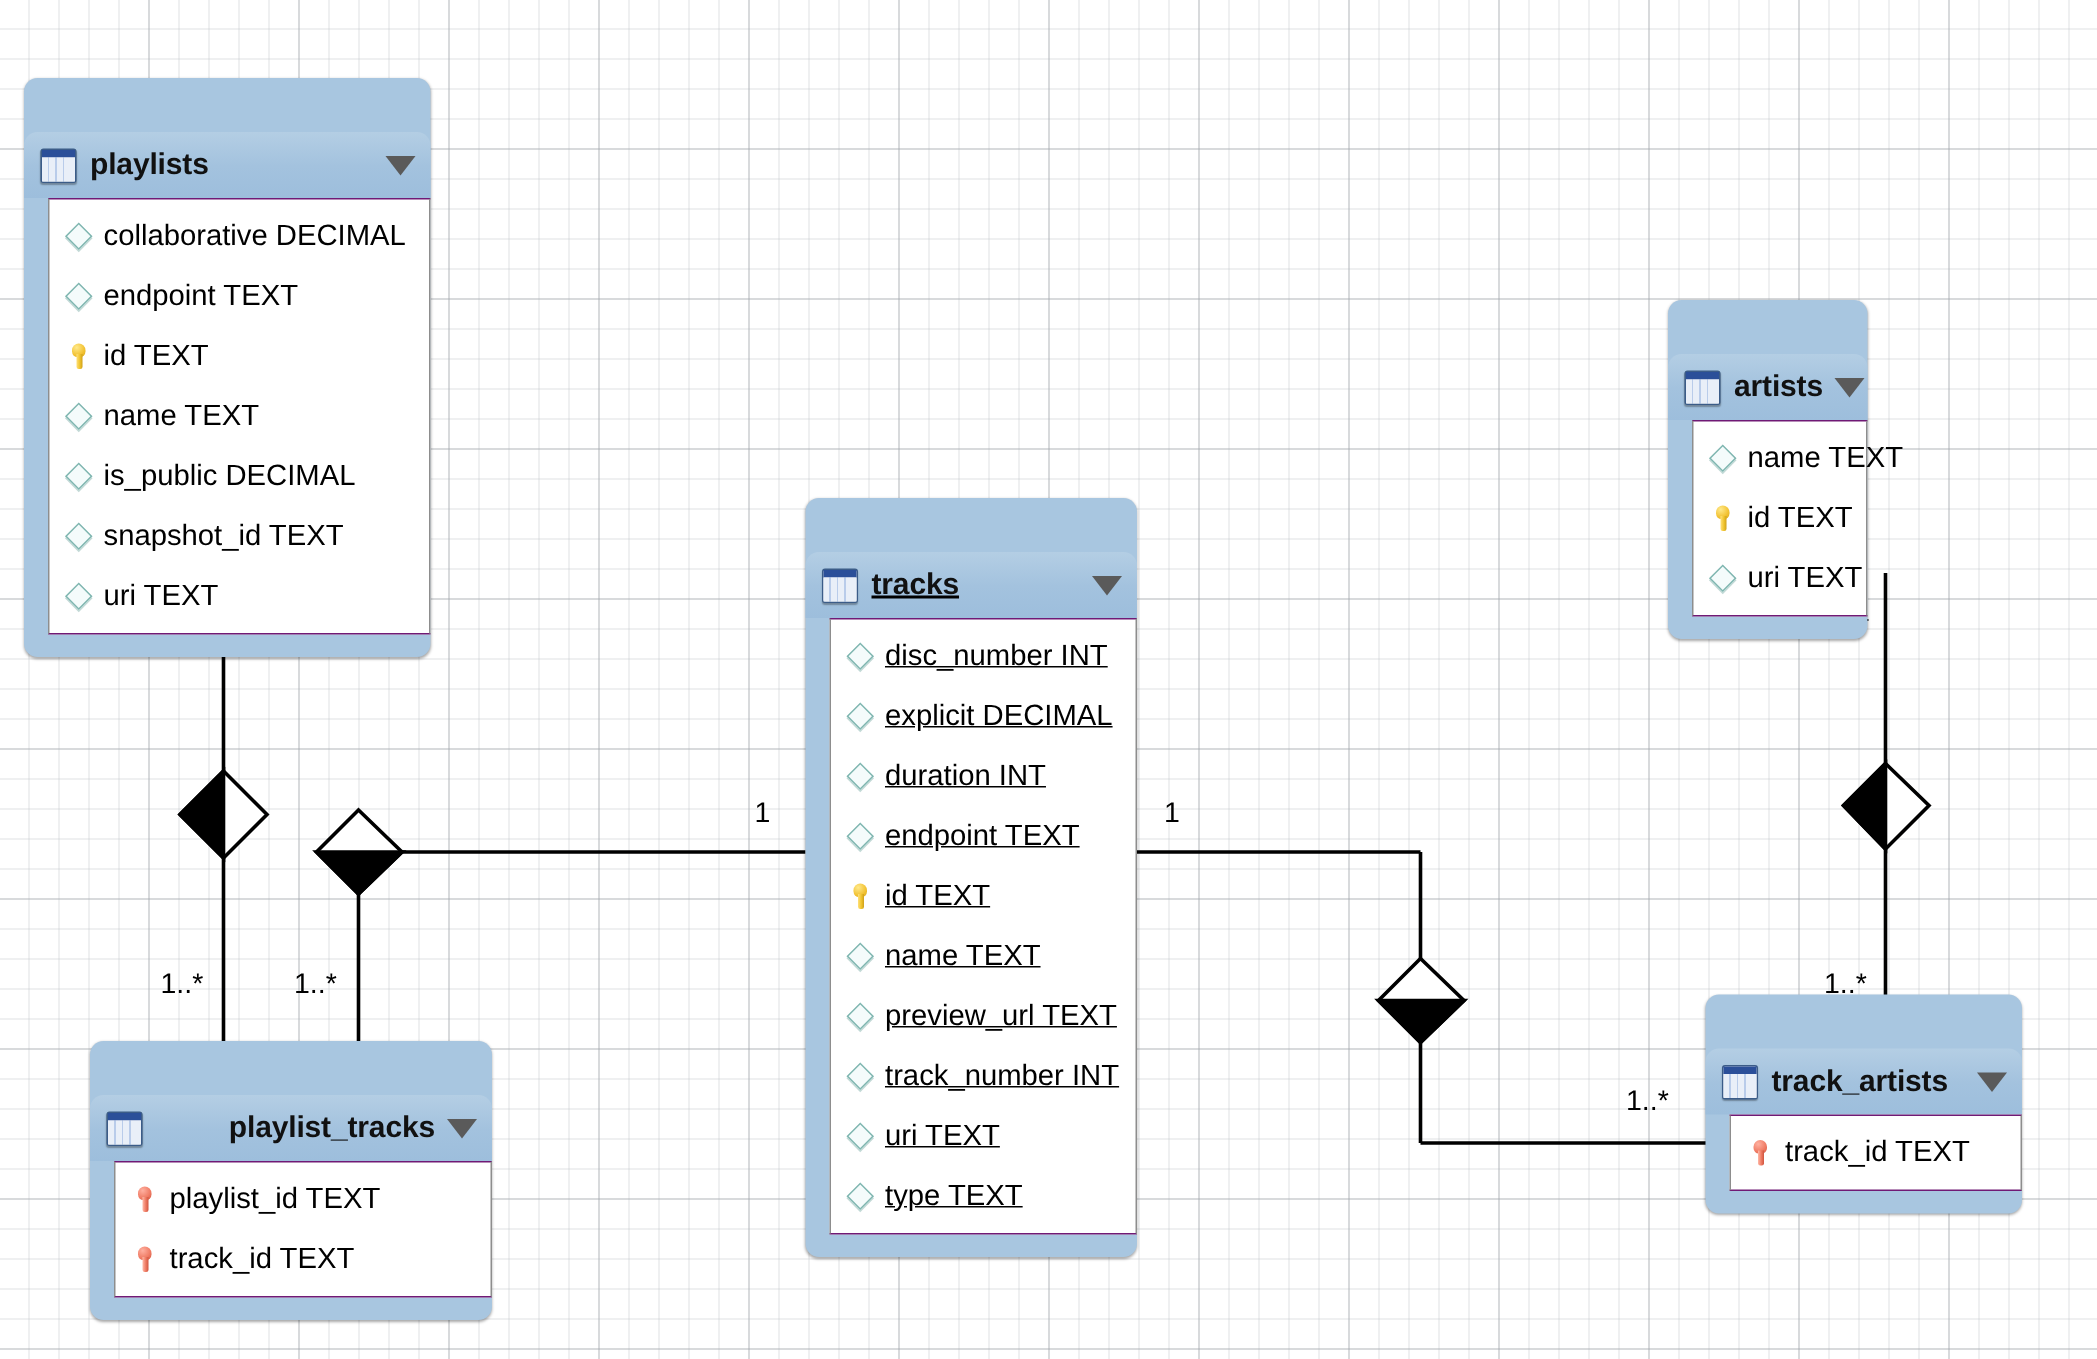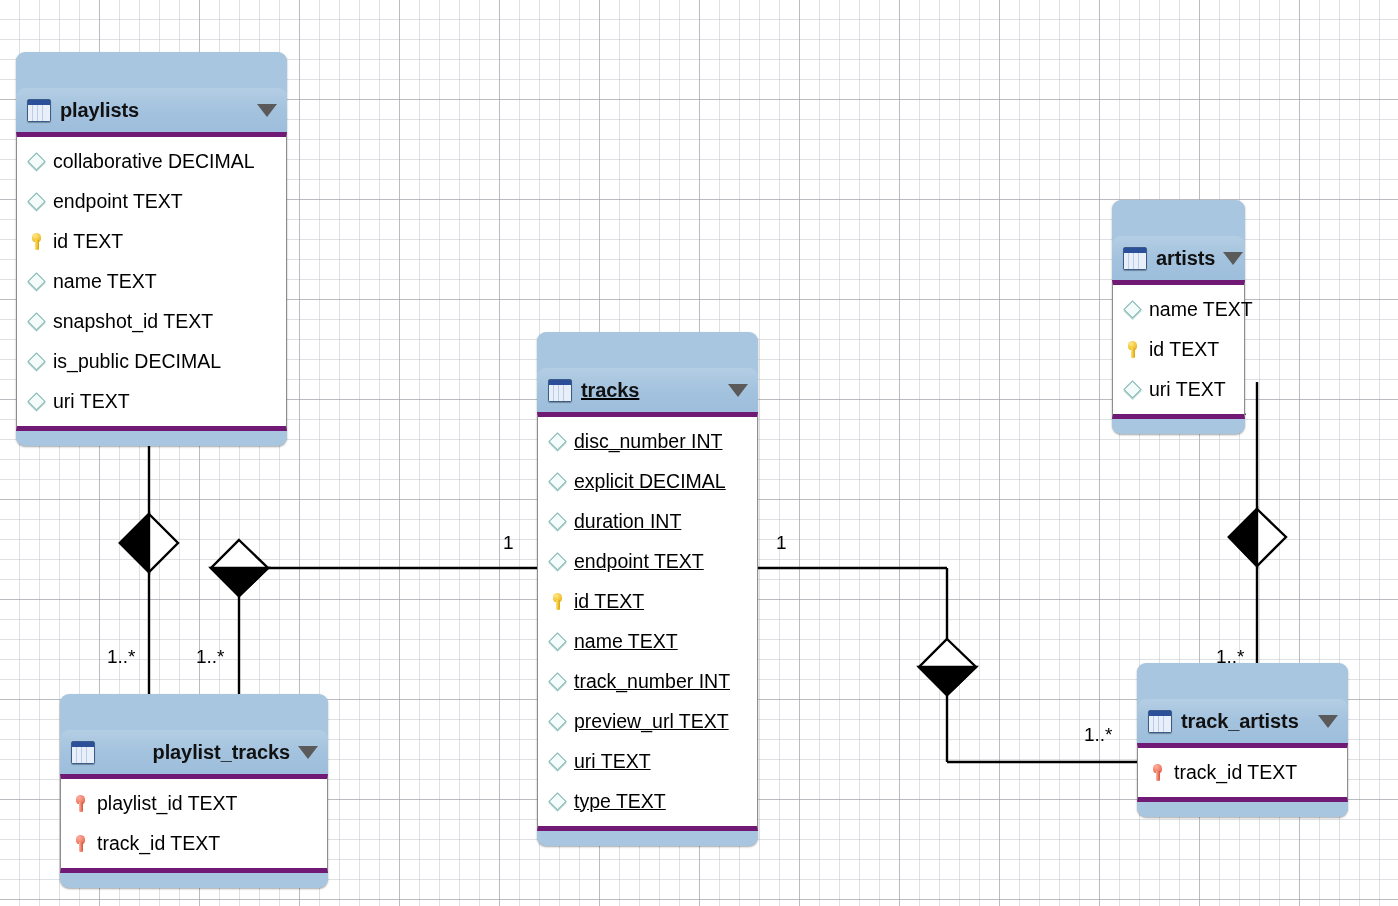--- a/index.html
+++ b/index.html
@@ -67,24 +67,25 @@
     letter-spacing:-0.1px;white-space:nowrap;
   }
   .tbl-caret{
     flex:0 0 auto;width:0;height:0;margin-left:8px;
     border-left:10px solid transparent;
     border-right:10px solid transparent;
     border-top:13px solid #5a5a5a;
   }
   .tbl-body{
     background:#ffffff;
-    border:5px solid #701a75;
+    border:1px solid #701a75;
     border-left:1px solid #8d8d8d;
     border-right:1px solid #8d8d8d;
     padding:4px 0 5px 0;
+    margin-left:16px;
   }
   .field{
     display:flex;align-items:center;
     height:40px;
     padding-left:9px;
     font-size:19.5px;color:#000;
     white-space:nowrap;
   }
   .f-ico{flex:0 0 auto;width:22px;height:22px;margin-right:5px;position:relative;}
 
@@ -192,25 +193,25 @@
       <div class="field">
           <span class="f-ico ico-pk"></span>
           <span>id TEXT</span>
         </div>
       <div class="field">
           <span class="f-ico ico-attr"></span>
           <span>name TEXT</span>
         </div>
       <div class="field">
           <span class="f-ico ico-attr"></span>
+          <span>is_public DECIMAL</span>
+        </div>
+      <div class="field">
+          <span class="f-ico ico-attr"></span>
           <span>snapshot_id TEXT</span>
-        </div>
-      <div class="field">
-          <span class="f-ico ico-attr"></span>
-          <span>is_public DECIMAL</span>
         </div>
       <div class="field">
           <span class="f-ico ico-attr"></span>
           <span>uri TEXT</span>
         </div>
     </div>
   </div>
 
   <div class="table" style="left:537px;top:332px;width:221px;text-decoration:underline;">
     <div class="tbl-header">
@@ -238,25 +239,25 @@
       <div class="field">
           <span class="f-ico ico-pk"></span>
           <span>id TEXT</span>
         </div>
       <div class="field">
           <span class="f-ico ico-attr"></span>
           <span>name TEXT</span>
         </div>
       <div class="field">
           <span class="f-ico ico-attr"></span>
+          <span>preview_url TEXT</span>
+        </div>
+      <div class="field">
+          <span class="f-ico ico-attr"></span>
           <span>track_number INT</span>
-        </div>
-      <div class="field">
-          <span class="f-ico ico-attr"></span>
-          <span>preview_url TEXT</span>
         </div>
       <div class="field">
           <span class="f-ico ico-attr"></span>
           <span>uri TEXT</span>
         </div>
       <div class="field">
           <span class="f-ico ico-attr"></span>
           <span>type TEXT</span>
         </div>
     </div>

